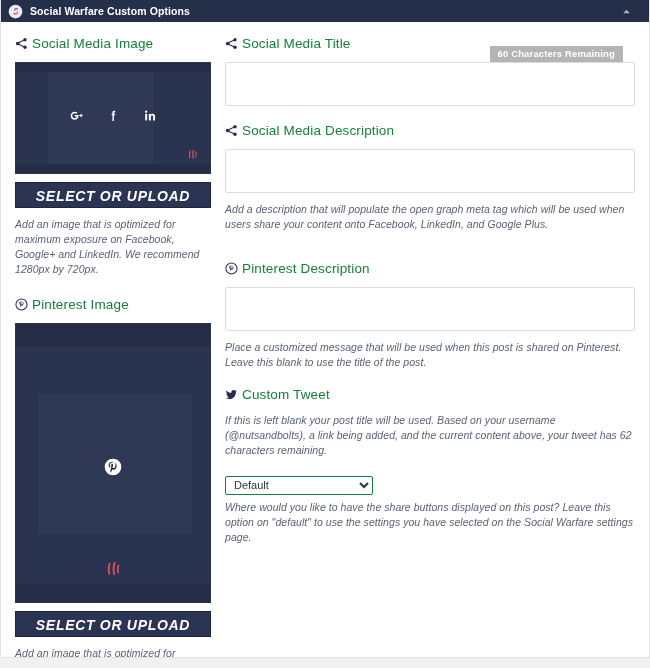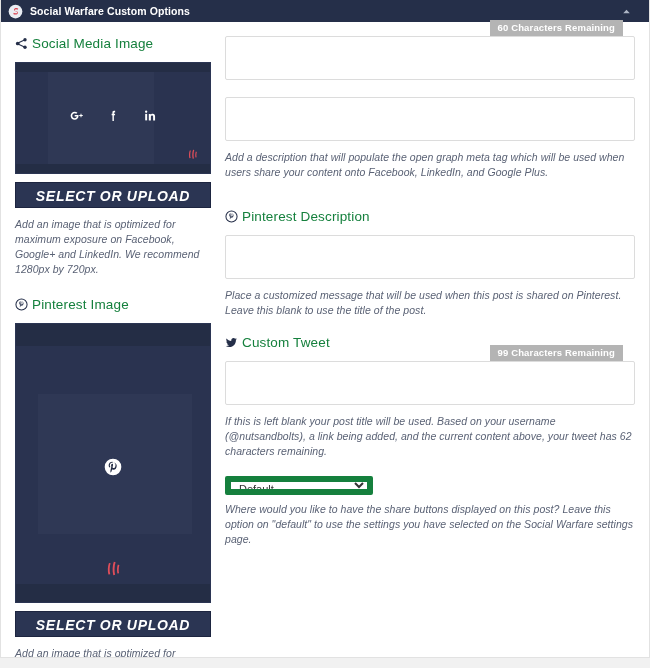--- a/index.html
+++ b/index.html
@@ -181,21 +181,21 @@
     color: #333;
   }
   .field-wrap { margin-bottom: 17px; }
   .field-wrap.gap-lg { margin-bottom: 29px; }
 
   select.loc {
     width: 148px;
     height: 19px;
     font-size: 11px;
     font-family: "Liberation Sans", sans-serif;
-    border: 6px solid #15803d;
+    border: 1px solid #15803d;
     border-radius: 2px;
     background: #ffffff;
     color: #333;
     padding: 0 4px;
     outline: none;
   }
   .sec-label.loc-label { margin-bottom: 9px; }
 </style>
 </head>
 <body>
@@ -318,27 +318,49 @@
 
         <button class="upload-btn">SELECT OR UPLOAD IMAGES</button>
 
         <div class="help">Add an image that is optimized for maximum exposure on Pinterest. We recommend using an image that is formated in a 2:3 aspect ratio like 600x900 or 735x1100.</div>
       </div>
     </div>
 
     <div id="col-right">
 
       <div class="field-wrap">
+        <div class="sec-label">
+          <span class="ico">
+            <svg width="13" height="13" viewBox="0 0 24 24" aria-hidden="true">
+              <circle cx="18.5" cy="5" r="3.1" fill="#252f49"></circle>
+              <circle cx="18.5" cy="19" r="3.1" fill="#252f49"></circle>
+              <circle cx="5" cy="12" r="3.4" fill="#252f49"></circle>
+              <path d="M6.5 10.6 L17.4 5.6 M6.5 13.4 L17.4 18.4" stroke="#252f49" stroke-width="2.1"></path>
+            </svg>
+          </span>
+          <span class="txt">Social Media Title</span>
+        </div>
         <div class="field">
           <span class="counter">60 Characters Remaining</span>
           <textarea class="ta" style=""></textarea>
         </div>
       </div>
 
       <div class="field-wrap gap-lg">
+        <div class="sec-label">
+          <span class="ico">
+            <svg width="13" height="13" viewBox="0 0 24 24" aria-hidden="true">
+              <circle cx="18.5" cy="5" r="3.1" fill="#252f49"></circle>
+              <circle cx="18.5" cy="19" r="3.1" fill="#252f49"></circle>
+              <circle cx="5" cy="12" r="3.4" fill="#252f49"></circle>
+              <path d="M6.5 10.6 L17.4 5.6 M6.5 13.4 L17.4 18.4" stroke="#252f49" stroke-width="2.1"></path>
+            </svg>
+          </span>
+          <span class="txt">Social Media Description</span>
+        </div>
         <div class="field">
           <textarea class="ta" style=""></textarea>
         </div>
         <div class="help">Add a description that will populate the open graph meta tag which will be used when users share your content onto Facebook, LinkedIn, and Google Plus.</div>
       </div>
 
       <div class="field-wrap">
         <div class="sec-label">
           <span class="ico">
             <svg width="13" height="13" viewBox="0 0 24 24" aria-hidden="true">
@@ -355,24 +377,20 @@
       </div>
 
       <div class="field-wrap">
         <div class="sec-label">
           <span class="ico">
             <svg width="13" height="13" viewBox="0 0 24 24" aria-hidden="true">
               <path d="M22 5.9c-.7.3-1.5.5-2.4.6.9-.5 1.5-1.3 1.8-2.3-.8.5-1.7.8-2.6 1-.8-.8-1.9-1.3-3.1-1.3-2.3 0-4.2 1.9-4.2 4.2 0 .3 0 .6.1.9-3.5-.2-6.6-1.9-8.7-4.4-.4.6-.6 1.3-.6 2.1 0 1.5.7 2.7 1.9 3.5-.7 0-1.3-.2-1.9-.5v.1c0 2 1.4 3.7 3.3 4.1-.3.1-.7.1-1.1.1-.3 0-.5 0-.8-.1.5 1.7 2.1 2.9 4 2.9-1.4 1.1-3.2 1.8-5.2 1.8-.3 0-.7 0-1-.1 1.9 1.2 4.1 1.9 6.5 1.9 7.8 0 12.1-6.5 12.1-12.1v-.6c.8-.6 1.5-1.3 2-2.2z" fill="#252f49"></path>
             </svg>
           </span>
           <span class="txt">Custom Tweet</span>
-        </div>
-        <div class="field">
-          <span class="counter">99 Characters Remaining</span>
-          <textarea class="ta" style=""></textarea>
         </div>
         <div class="help">If this is left blank your post title will be used. Based on your username (@nutsandbolts), a link being added, and the current content above, your tweet has 62 characters remaining.</div>
       </div>
 
       <div>
         <select class="loc">
           <option>Default</option>
         </select>
         <div class="help tight">Where would you like to have the share buttons displayed on this post? Leave this option on "default" to use the settings you have selected on the Social Warfare settings page.</div>
       </div>

